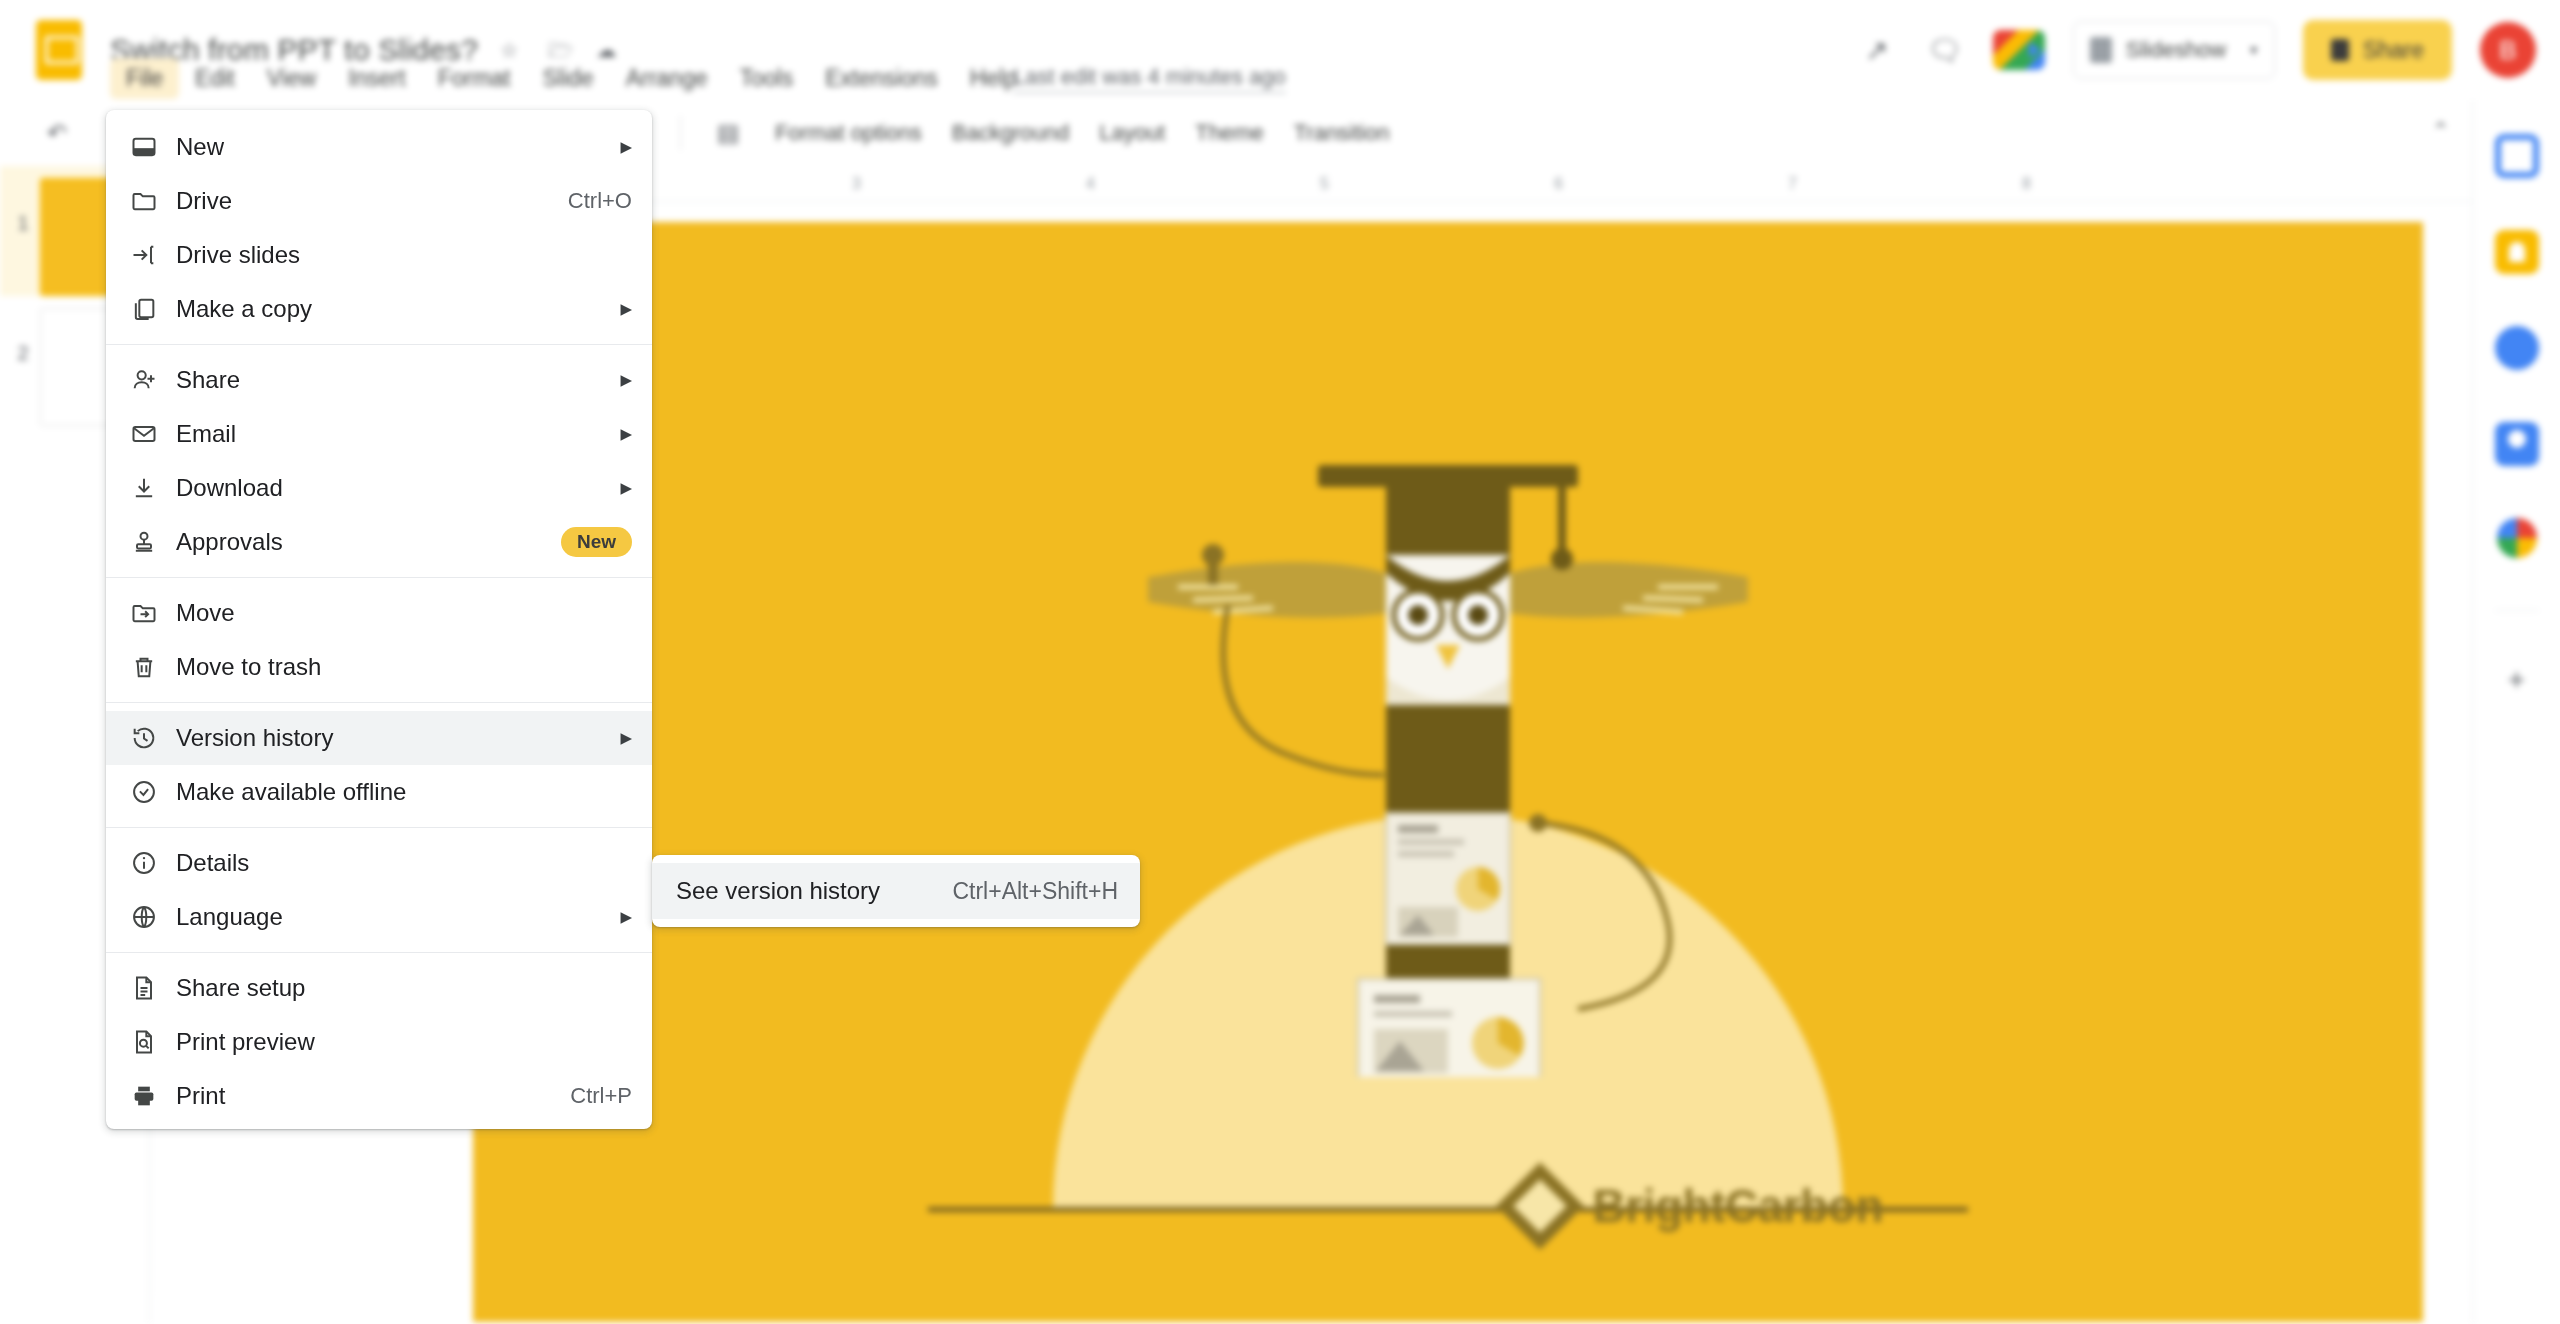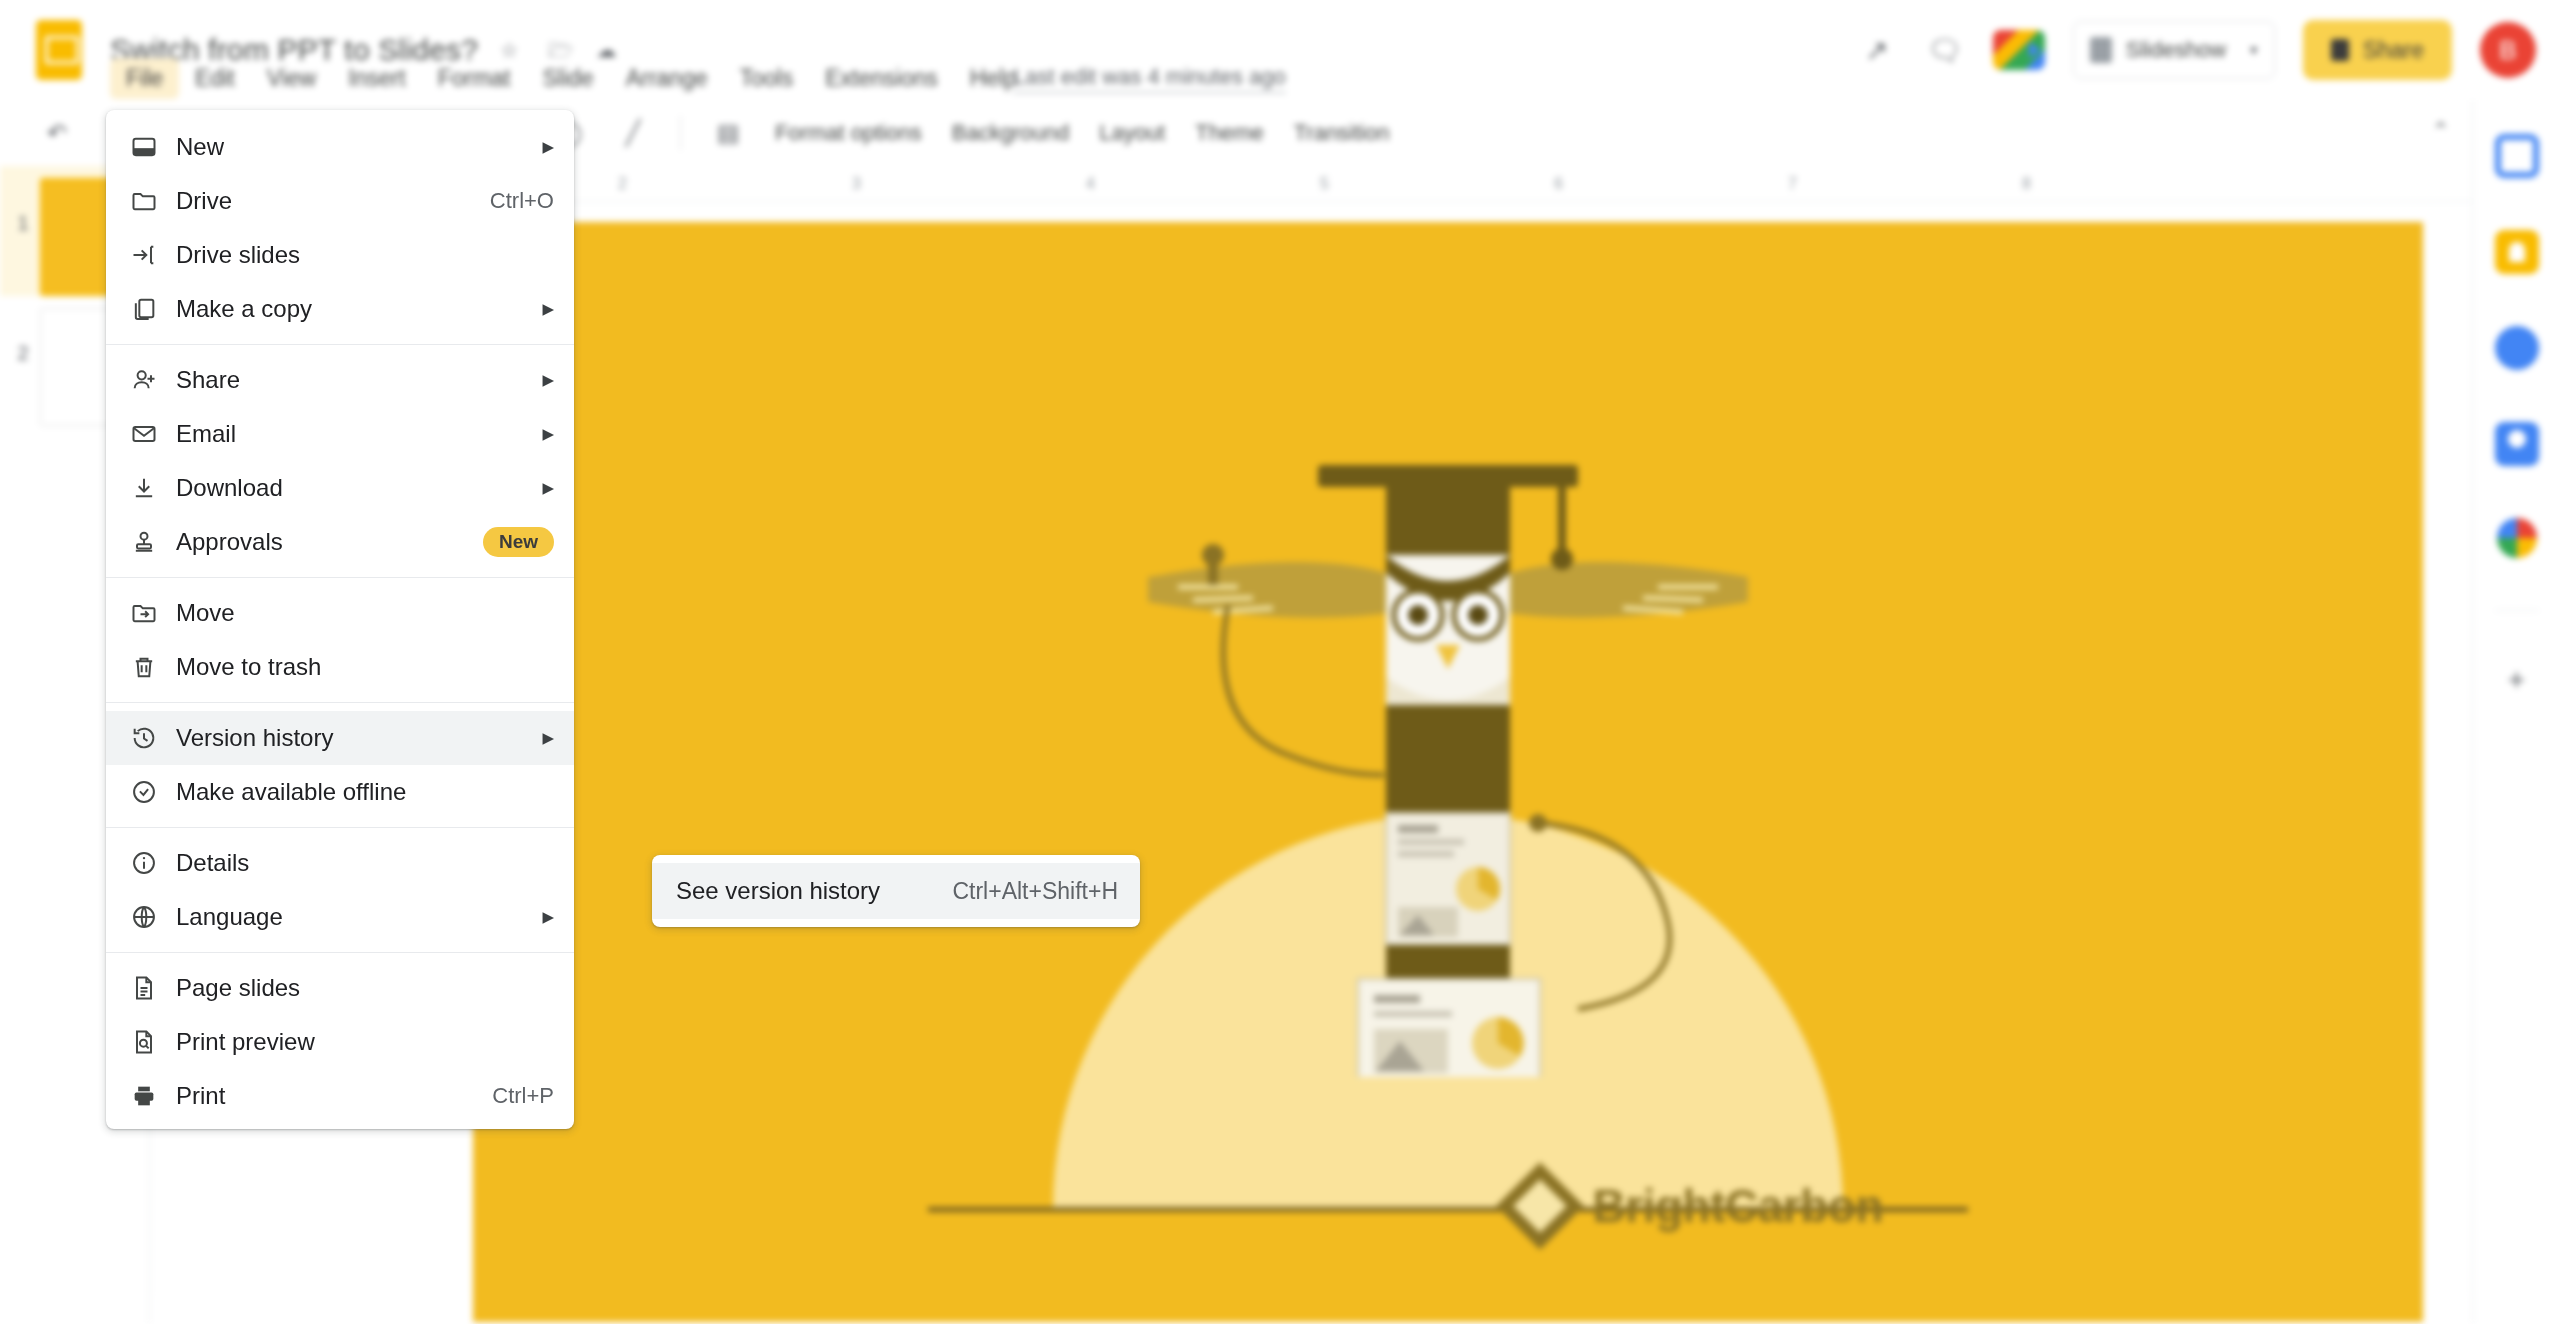--- a/index.html
+++ b/index.html
@@ -136,21 +136,21 @@
   .ic-keep::after{content:"";position:absolute;left:14px;top:12px;width:16px;height:20px;background:#fff;border-radius:8px 8px 2px 2px;}
   .ic-tasks { background:#4285F4; border-radius:50%; }
   .ic-contacts { background:#4285F4; border-radius:9px; position:relative;}
   .ic-contacts::after{content:"";position:absolute;left:13px;top:8px;width:18px;height:18px;border-radius:50%;background:#fff;}
   .ic-maps { width:40px;height:40px;border-radius:50%; background:conic-gradient(#EA4335 0 25%, #FBBC04 0 50%, #34A853 0 75%, #4285F4 0); }
   .rail-div { width:44px; height:1px; background:#e8eaed; }
   .ic-plus { color:#5f6368; font-size:30px; }
 
   
   .filemenu {
-    position:absolute; left:106px; top:110px; width:468px;
+    position:absolute; left:106px; top:110px; width:546px;
     background:#fff; border-radius:8px;
     box-shadow:0 2px 6px 2px rgba(60,64,67,.15), 0 1px 2px rgba(60,64,67,.3);
     padding:10px 0 6px 0; z-index:50;
   }
   .mi {
     display:flex; align-items:center; height:54px; padding:0 14px 0 24px; position:relative;
     font-size:24px; color:#202124; white-space:nowrap;
   }
   .mi.hover { background:#f1f3f4; }
   .mi .mic { width:46px; display:flex; align-items:center; justify-content:flex-start; color:#444746; }
@@ -502,21 +502,21 @@
     <div class="msep"></div>
 
     <div class="mi">
       <span class="mic">
         <svg class="gi" viewBox="0 0 24 24">
             <path d="M6 3h8l4 4v14H6z"></path>
             <path d="M14 3v4h4"></path>
             <path d="M9 12h6M9 15h6M9 18h4"></path>
           </svg>
       </span>
-      <span class="mlabel">Page slides</span>
+      <span class="mlabel">Share setup</span>
     </div>
     <div class="mi">
       <span class="mic">
         <svg class="gi" viewBox="0 0 24 24">
             <path d="M6 3h8l4 4v14H6z"></path>
             <path d="M14 3v4h4"></path>
             <circle cx="11.5" cy="13" r="3"></circle>
             <path d="M13.8 15.3L16 17.5"></path>
           </svg>
       </span>

